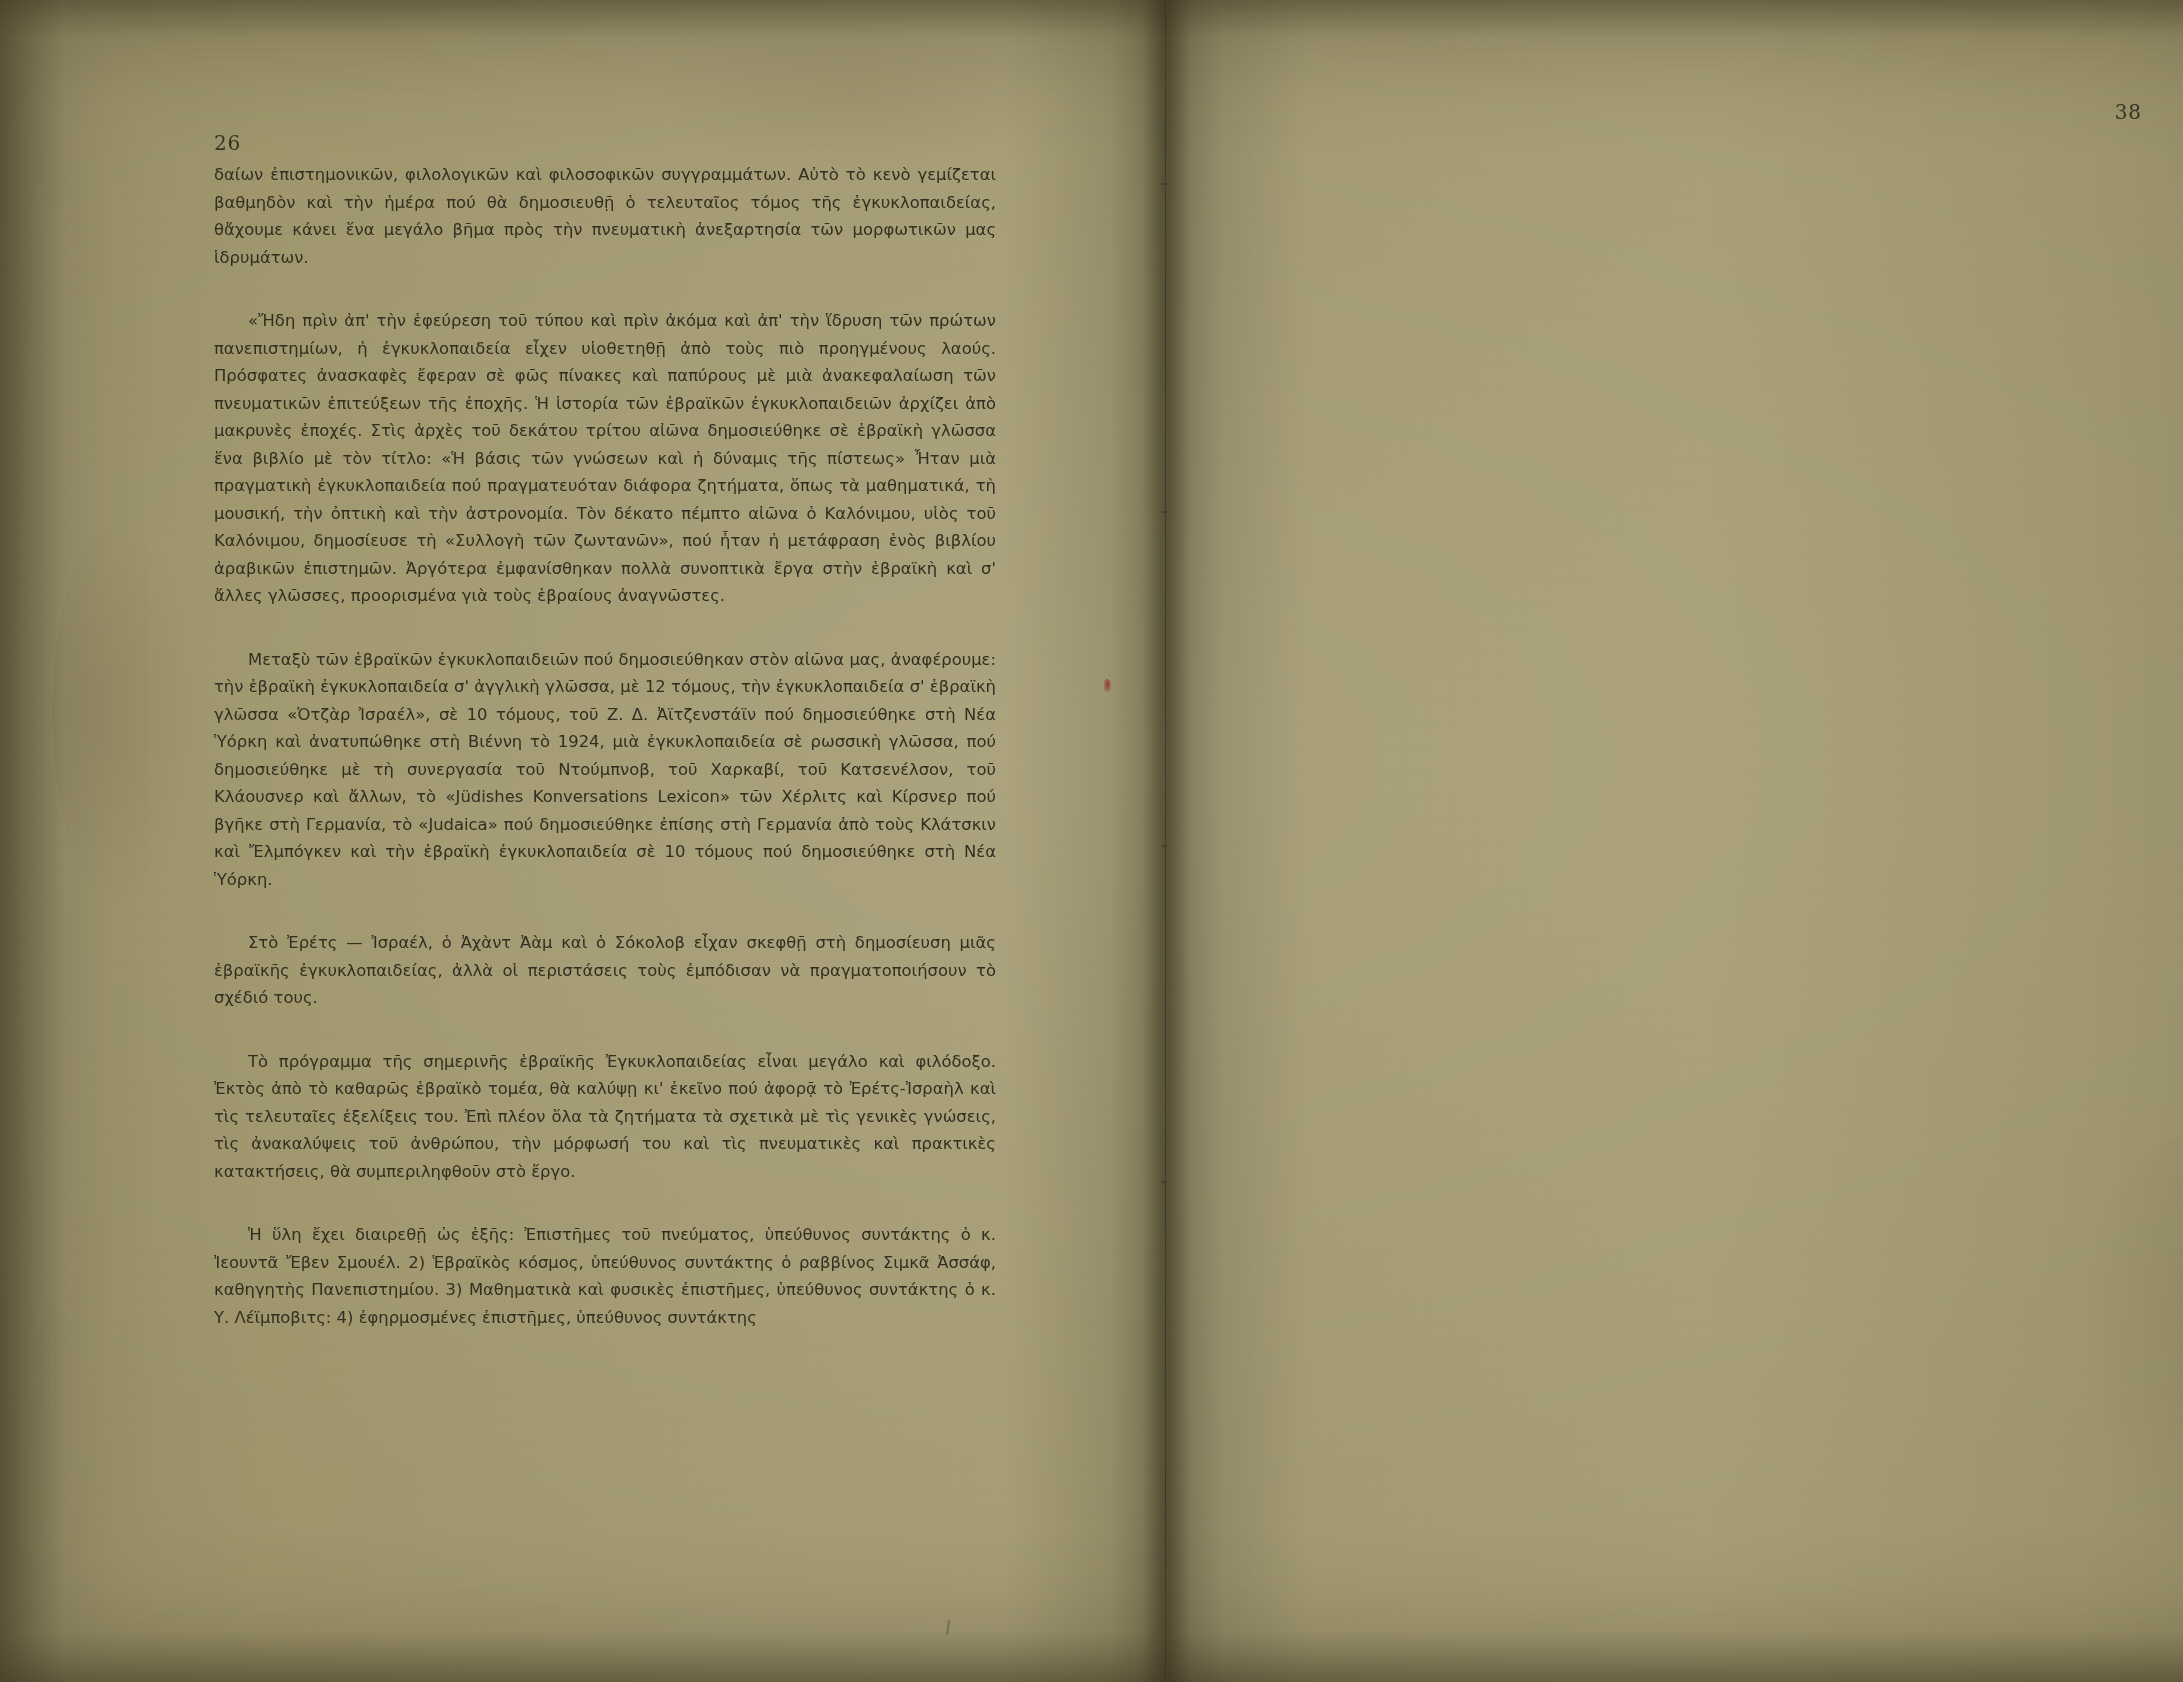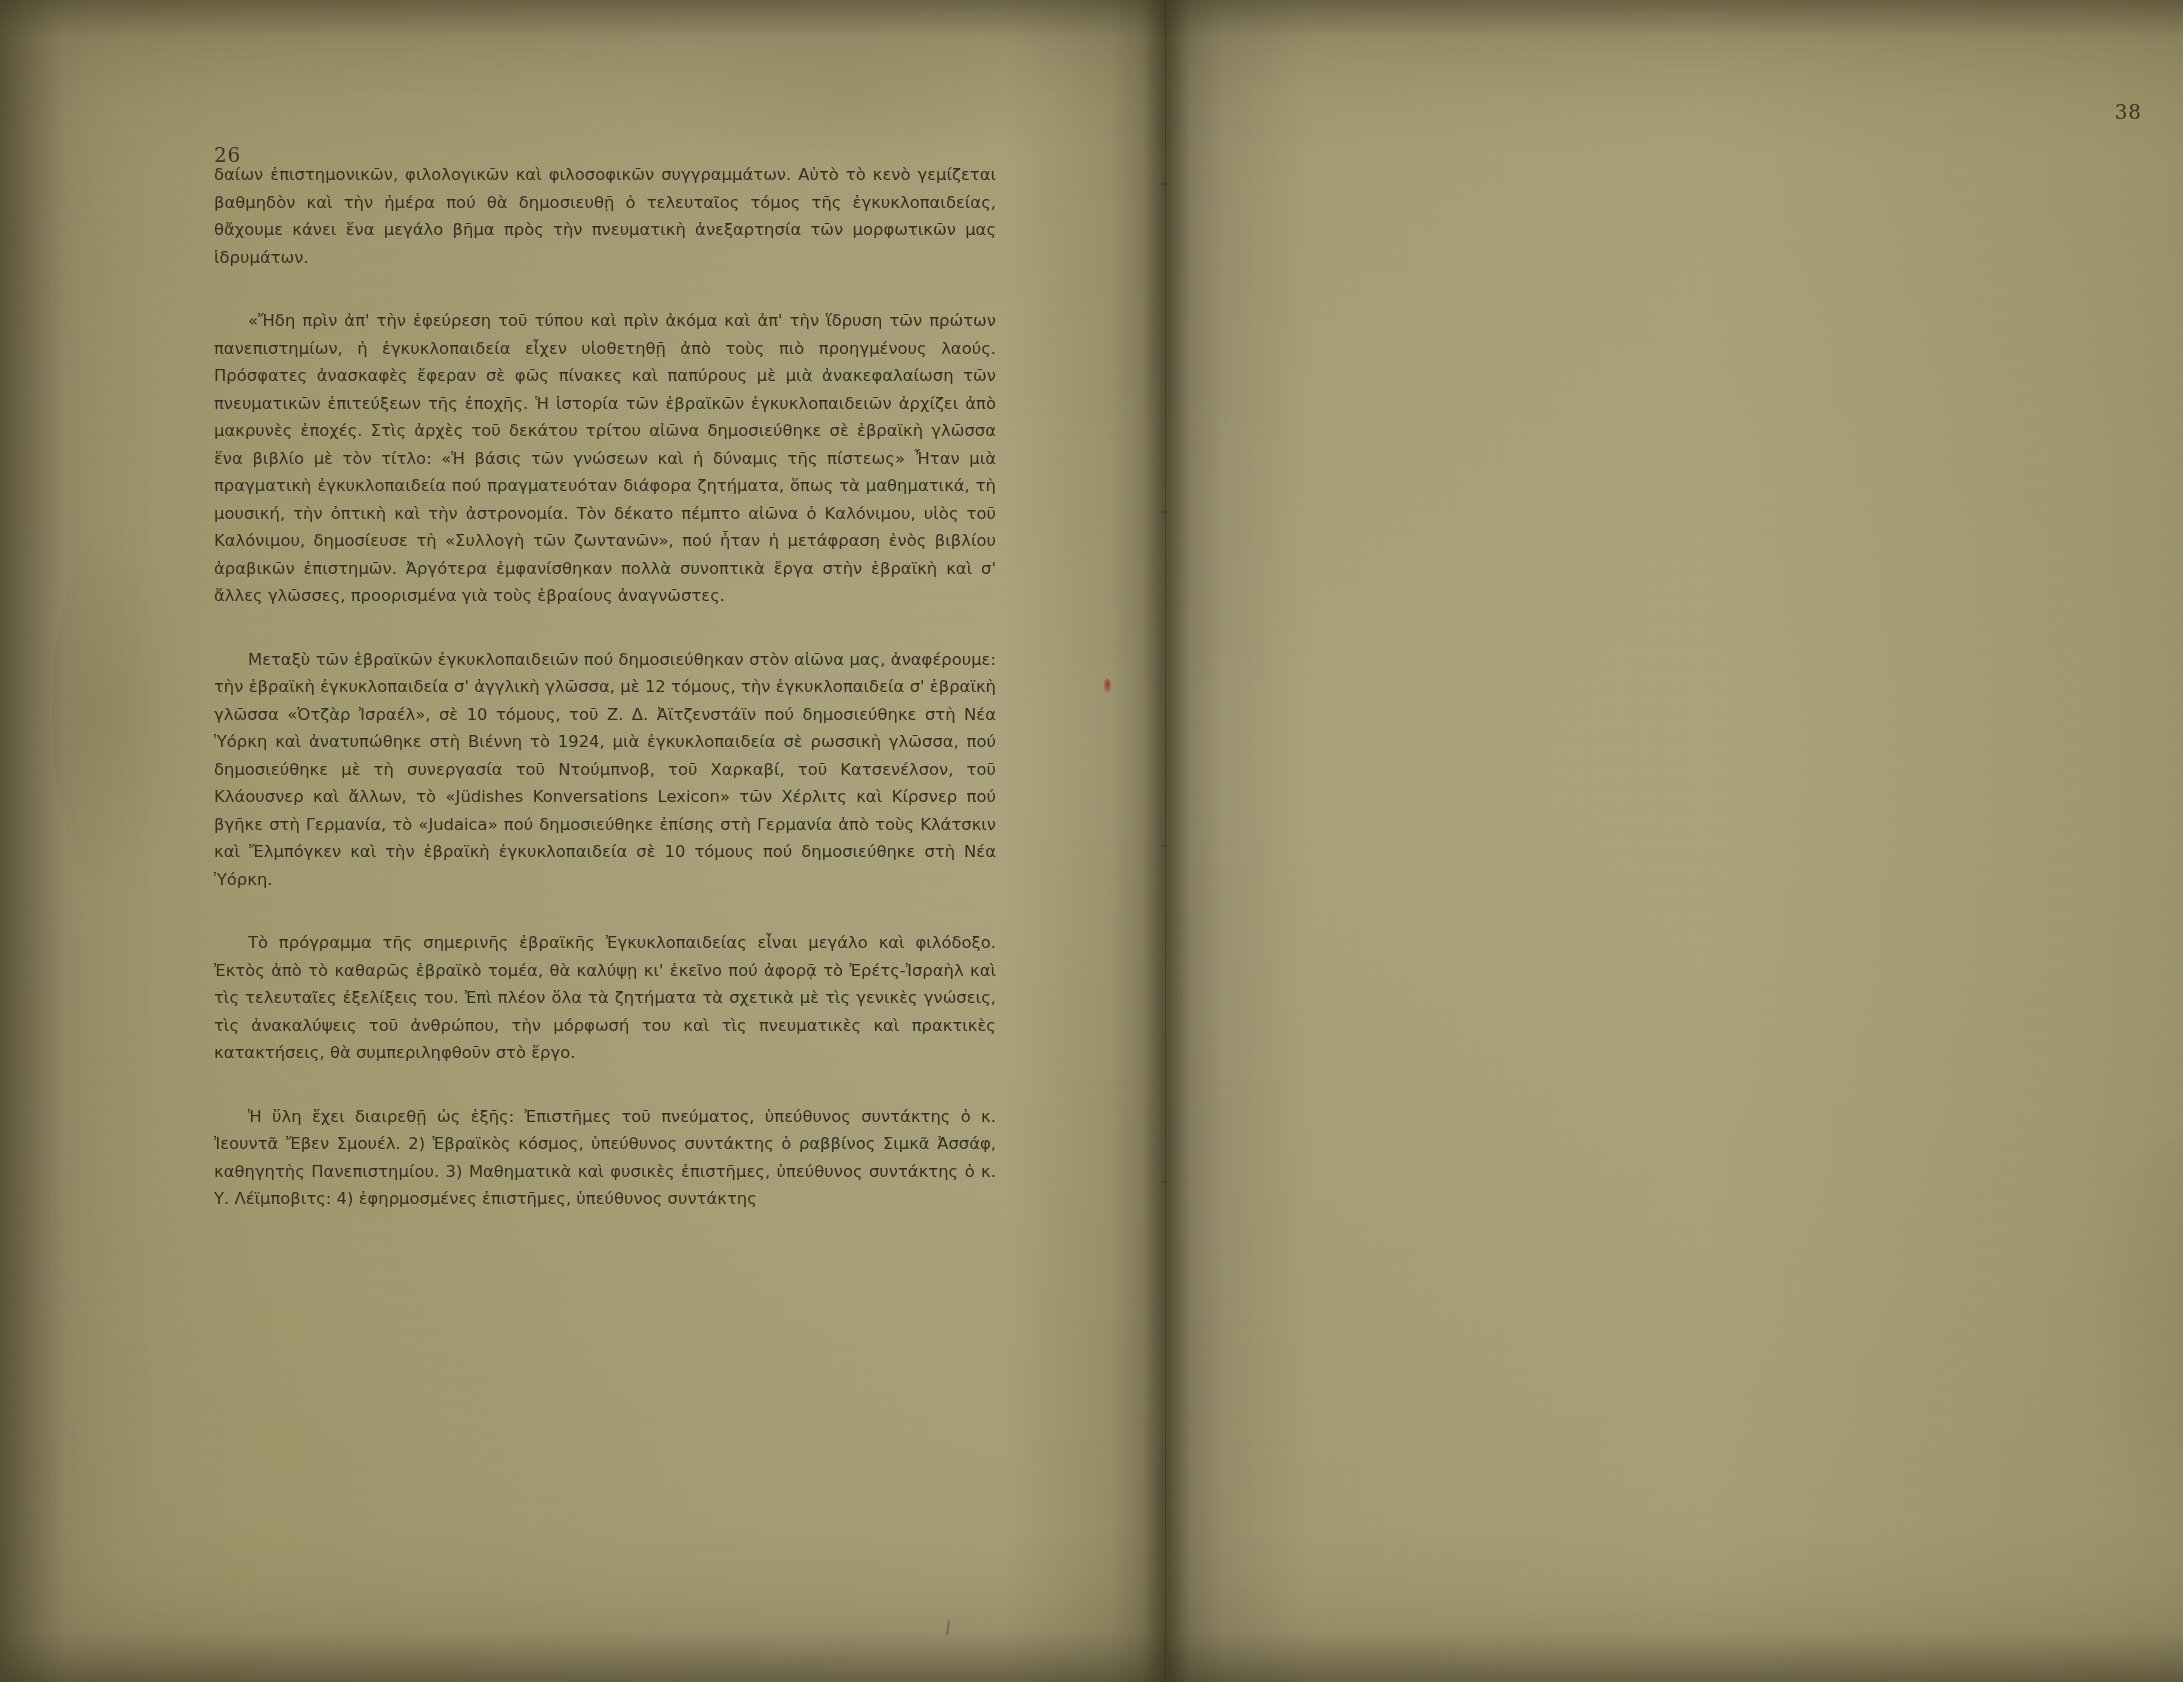--- a/index.html
+++ b/index.html
@@ -93,21 +93,21 @@
   .leaf-left  { left: 0;      width: 1166px; }
   .leaf-right { left: 1166px; width: 1164px; }
 
   .folio {
     position: absolute;
     font-family: "DejaVu Serif", serif;
     font-size: 20px;
     color: #3b3525;
     letter-spacing: 0.9px;
   }
-  .folio-left  { left: 214px;  top: 131px; margin-top: 12px; }
+  .folio-left  { left: 214px;  top: 131px; }
   .folio-right { right: 188px; top: 100px; }
 
   .textblock {
     position: absolute;
     color: #332e20;
     font-family: "DejaVu Sans", sans-serif;
     font-size: 16.4px;
     line-height: 27.5px;
     text-align: justify;
     text-justify: inter-word;
@@ -185,20 +185,21 @@
   <div class="stain-c blot"></div>
   <div class="stain-a blot"></div>
   <div class="stain-b blot"></div>
 
   <div class="leaf leaf-left">
     <div class="folio folio-left">26</div>
     <div class="textblock tb-left">
       <p class="noind">δαίων ἐπιστημονικῶν, φιλολογικῶν καὶ φιλοσοφικῶν συγγραμμάτων. Αὐτὸ τὸ κενὸ γεμίζεται βαθμηδὸν καὶ τὴν ἡμέρα πού θὰ δημοσιευθῇ ὁ τελευταῖος τόμος τῆς ἐγκυκλοπαιδείας, θἄχουμε κάνει ἕνα μεγάλο βῆμα πρὸς τὴν πνευματικὴ ἀνεξαρτησία τῶν μορφωτικῶν μας ἱδρυμάτων.</p>
       <p class="ind">«Ἤδη πρὶν ἀπ' τὴν ἐφεύρεση τοῦ τύπου καὶ πρὶν ἀκόμα καὶ ἀπ' τὴν ἵδρυση τῶν πρώτων πανεπιστημίων, ἡ ἐγκυκλοπαιδεία εἶχεν υἱοθετηθῇ ἀπὸ τοὺς πιὸ προηγμένους λαούς. Πρόσφατες ἀνασκαφὲς ἔφεραν σὲ φῶς πίνακες καὶ παπύρους μὲ μιὰ ἀνακεφαλαίωση τῶν πνευματικῶν ἐπιτεύξεων τῆς ἐποχῆς. Ἡ ἱστορία τῶν ἑβραϊκῶν ἐγκυκλοπαιδειῶν ἀρχίζει ἀπὸ μακρυνὲς ἐποχές. Στὶς ἀρχὲς τοῦ δεκάτου τρίτου αἰῶνα δημοσιεύθηκε σὲ ἑβραϊκὴ γλῶσσα ἕνα βιβλίο μὲ τὸν τίτλο: «Ἡ βάσις τῶν γνώσεων καὶ ἡ δύναμις τῆς πίστεως» Ἦταν μιὰ πραγματικὴ ἐγκυκλοπαιδεία πού πραγματευόταν διάφορα ζητήματα, ὅπως τὰ μαθηματικά, τὴ μουσική, τὴν ὀπτικὴ καὶ τὴν ἀστρονομία. Τὸν δέκατο πέμπτο αἰῶνα ὁ Καλόνιμου, υἱὸς τοῦ Καλόνιμου, δημοσίευσε τὴ «Συλλογὴ τῶν ζωντανῶν», πού ἦταν ἡ μετάφραση ἑνὸς βιβλίου ἀραβικῶν ἐπιστημῶν. Ἀργότερα ἐμφανίσθηκαν πολλὰ συνοπτικὰ ἔργα στὴν ἑβραϊκὴ καὶ σ' ἄλλες γλῶσσες, προορισμένα γιὰ τοὺς ἑβραίους ἀναγνῶστες.</p>
       <p class="ind">Μεταξὺ τῶν ἑβραϊκῶν ἐγκυκλοπαιδειῶν πού δημοσιεύθηκαν στὸν αἰῶνα μας, ἀναφέρουμε: τὴν ἑβραϊκὴ ἐγκυκλοπαιδεία σ' ἀγγλικὴ γλῶσσα, μὲ 12 τόμους, τὴν ἐγκυκλοπαιδεία σ' ἑβραϊκὴ γλῶσσα «Ὀτζὰρ Ἰσραέλ», σὲ 10 τόμους, τοῦ Ζ. Δ. Ἀϊτζενστάϊν πού δημοσιεύθηκε στὴ Νέα Ὑόρκη καὶ ἀνατυπώθηκε στὴ Βιέννη τὸ 1924, μιὰ ἐγκυκλοπαιδεία σὲ ρωσσικὴ γλῶσσα, πού δημοσιεύθηκε μὲ τὴ συνεργασία τοῦ Ντούμπνοβ, τοῦ Χαρκαβί, τοῦ Κατσενέλσον, τοῦ Κλάουσνερ καὶ ἄλλων, τὸ «Jüdishes Konversations Lexicon» τῶν Χέρλιτς καὶ Κίρσνερ πού βγῆκε στὴ Γερμανία, τὸ «Judaica» πού δημοσιεύθηκε ἐπίσης στὴ Γερμανία ἀπὸ τοὺς Κλάτσκιν καὶ Ἔλμπόγκεν καὶ τὴν ἑβραϊκὴ ἐγκυκλοπαιδεία σὲ 10 τόμους πού δημοσιεύθηκε στὴ Νέα Ὑόρκη.</p>
+      <p class="ind">Στὸ Ἐρέτς — Ἰσραέλ, ὁ Ἀχὰντ Ἀὰμ καὶ ὁ Σόκολοβ εἶχαν σκεφθῇ στὴ δημοσίευση μιᾶς ἑβραϊκῆς ἐγκυκλοπαιδείας, ἀλλὰ οἱ περιστάσεις τοὺς ἐμπόδισαν νὰ πραγματοποιήσουν τὸ σχέδιό τους.</p>
       <p class="ind">Τὸ πρόγραμμα τῆς σημερινῆς ἑβραϊκῆς Ἐγκυκλοπαιδείας εἶναι μεγάλο καὶ φιλόδοξο. Ἐκτὸς ἀπὸ τὸ καθαρῶς ἑβραϊκὸ τομέα, θὰ καλύψῃ κι' ἐκεῖνο πού ἀφορᾷ τὸ Ἐρέτς-Ἰσραὴλ καὶ τὶς τελευταῖες ἐξελίξεις του. Ἐπὶ πλέον ὅλα τὰ ζητήματα τὰ σχετικὰ μὲ τὶς γενικὲς γνώσεις, τὶς ἀνακαλύψεις τοῦ ἀνθρώπου, τὴν μόρφωσή του καὶ τὶς πνευματικὲς καὶ πρακτικὲς κατακτήσεις, θὰ συμπεριληφθοῦν στὸ ἔργο.</p>
       <p class="ind">Ἡ ὕλη ἔχει διαιρεθῇ ὡς ἑξῆς: Ἐπιστῆμες τοῦ πνεύματος, ὑπεύθυνος συντάκτης ὁ κ. Ἰεουντᾶ Ἔβεν Σμουέλ. 2) Ἑβραϊκὸς κόσμος, ὑπεύθυνος συντάκτης ὁ ραββίνος Σιμκᾶ Ἀσσάφ, καθηγητὴς Πανεπιστημίου. 3) Μαθηματικὰ καὶ φυσικὲς ἐπιστῆμες, ὑπεύθυνος συντάκτης ὁ κ. Υ. Λέϊμποβιτς: 4) ἐφηρμοσμένες ἐπιστῆμες, ὑπεύθυνος συντάκτης</p>
     </div>
   </div>
 
   <div class="leaf leaf-right">
     <div class="folio folio-right">38</div>
 
   </div>
 

